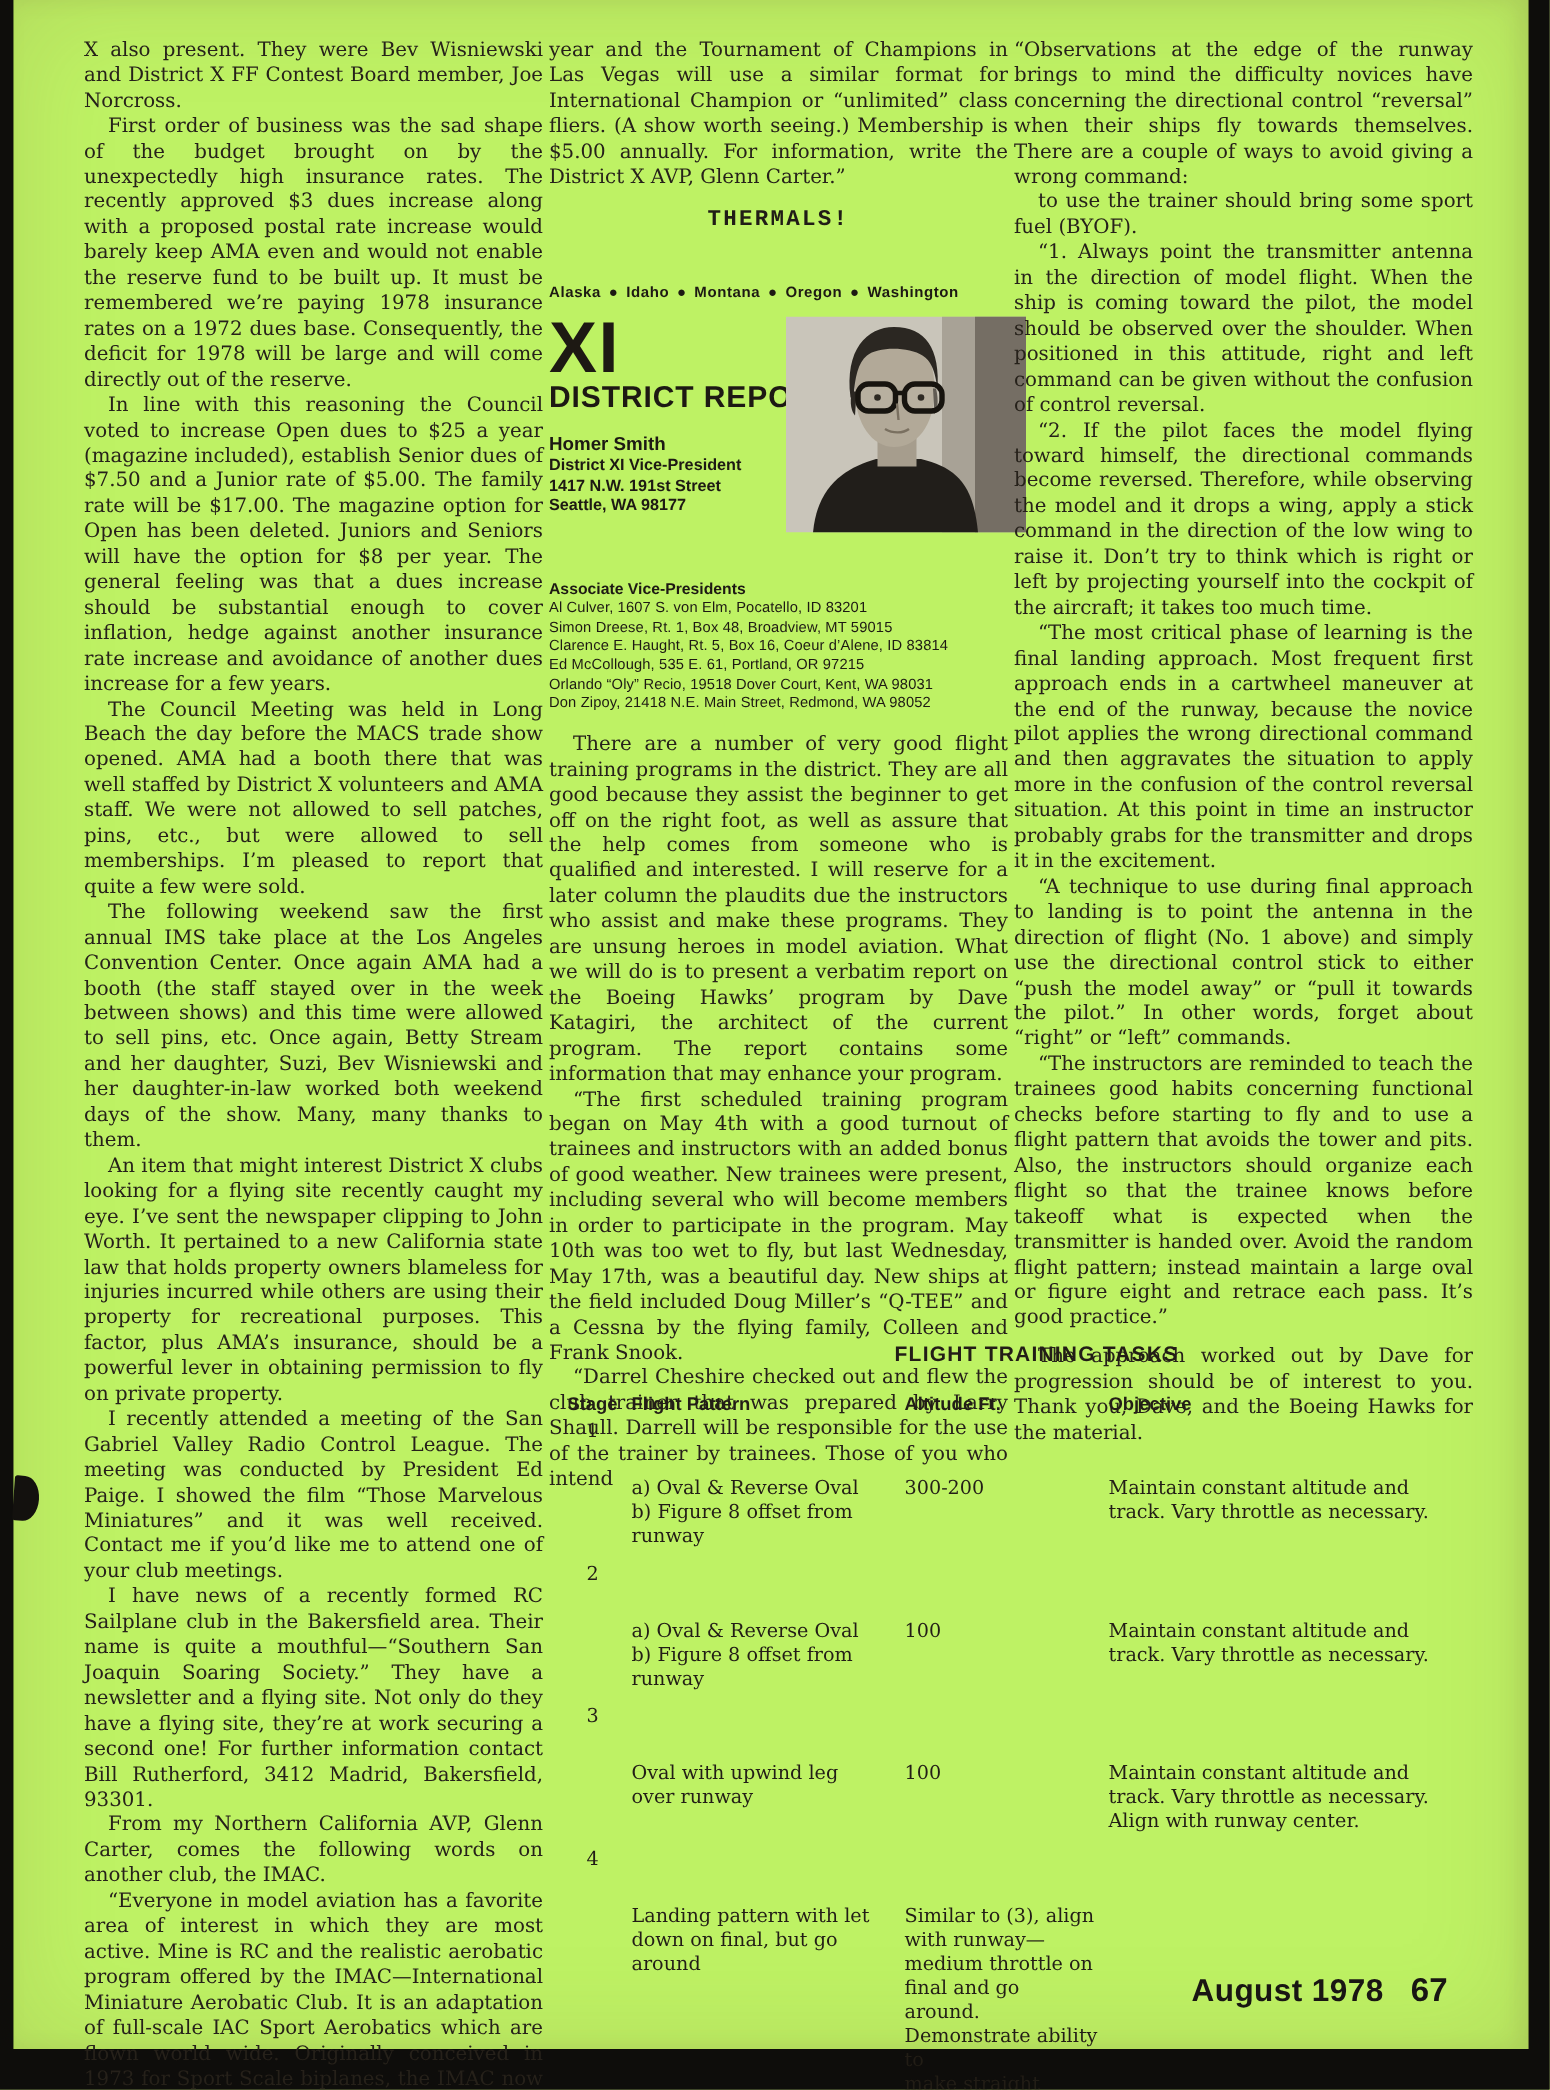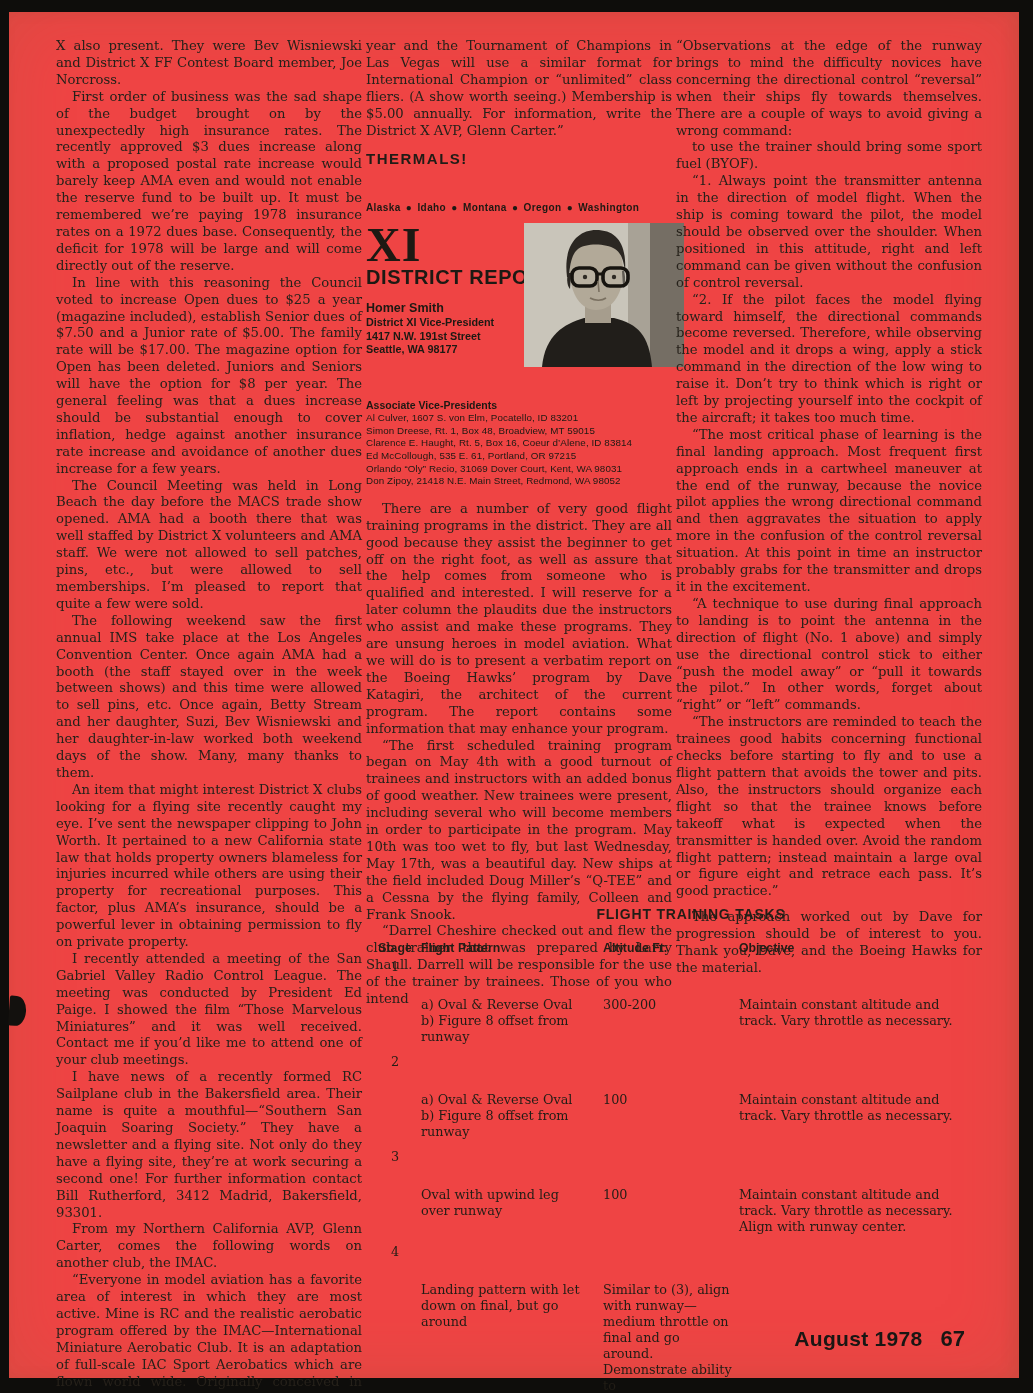--- a/index.html
+++ b/index.html
@@ -2,44 +2,44 @@
 <html><head>
 <meta charset="utf-8">
 <style>
   html,body { margin:0; padding:0; background:#2a2824; }
   .page {
     position:relative; width:1033px; height:1393px;
     background:#0e0d0b; overflow:hidden;
     font-family:"Liberation Serif", serif;
   }
   .paper {
-    position:absolute; left:9px; top:12px; width:1010px; height:1366px;
-    background:#ef4444;
+    position:absolute; left:9px; top:0; width:1010px; height:1366px;
+    background:#bef264;
     box-shadow: inset 0 0 70px rgba(125,104,62,0.18), inset -6px 0 14px rgba(90,75,45,0.12);
   }
   .col { position:absolute; color:#26211a; font-family:"DejaVu Serif","Liberation Serif",serif;
          font-size:13.2px; line-height:16.9px; text-align:justify; }
   .col1 { left:47px;  top:26px; width:306px; }
   .col2 { left:357px; top:26px; width:306px; }
   .col3 { left:667px; top:26px; width:306px; }
   .para { margin:0; text-indent:16px; }
   .col1 p:first-of-type { text-indent:0; }
   .col3 .plist p:first-of-type { text-indent:0; }
   .noindent { text-indent:0 !important; }
   .closing { margin-top:9px; }
 
   .thermals {
-    margin:12px 0 0 0; color:#201c16;
-    font-family:Liberation Sans, sans-serif; font-weight:bold;
+    margin:12px 0 0 0; text-align:center; color:#201c16;
+    font-family:Liberation Mono, monospace; font-weight:bold;
     font-size:15px; letter-spacing:1.5px; text-indent:0;
   }
   .report-header { margin-top:32px; font-family:"Liberation Sans",sans-serif; color:#1d1913; }
   .states { font-size:10px; font-weight:bold; letter-spacing:0.4px; word-spacing:2px; }
   .header-row { position:relative; min-height:150px; margin-top:6px; }
-  .numeral { font-size:48px; font-weight:bold; line-height:44px; letter-spacing:1px;font-family:Liberation Serif, serif; }
+  .numeral { font-size:48px; font-weight:bold; line-height:44px; letter-spacing:1px; }
   .report-title { font-size:20px; font-weight:bold; letter-spacing:0.6px; margin-top:2px; }
   .officer { margin-top:15px; }
   .officer-name { font-size:12.5px; font-weight:bold; line-height:15px; }
   .officer-line { font-size:10.8px; font-weight:bold; line-height:13.5px; }
   .photo { position:absolute; right:-12px; top:0; width:160px; height:144px; }
   .avp { margin-top:26px; }
   .avp-heading { font-size:10.5px; font-weight:bold; line-height:13px; }
   .avp-line { font-size:9.8px; line-height:12.6px; letter-spacing:0.1px; }
   .col2-paras { margin-top:13px; }
 
@@ -126,21 +126,21 @@
           </div>
         </div>
         <div class="avp">
           <div class="avp-heading">Associate Vice-Presidents</div>
           <div class="avp-lines">
 
           <div class="avp-line">Al Culver, 1607 S. von Elm, Pocatello, ID 83201</div>
               <div class="avp-line">Simon Dreese, Rt. 1, Box 48, Broadview, MT 59015</div>
               <div class="avp-line">Clarence E. Haught, Rt. 5, Box 16, Coeur d’Alene, ID 83814</div>
               <div class="avp-line">Ed McCollough, 535 E. 61, Portland, OR 97215</div>
-              <div class="avp-line">Orlando “Oly” Recio, 31069 Dover Court, Kent, WA 98031</div>
+              <div class="avp-line">Orlando “Oly” Recio, 19518 Dover Court, Kent, WA 98031</div>
               <div class="avp-line">Don Zipoy, 21418 N.E. Main Street, Redmond, WA 98052</div>
             </div>
         </div>
       </div>
 
       <div class="col2-paras">
 
       <p class="para">There are a number of very good flight training programs in the district. They are all good because they assist the beginner to get off on the right foot, as well as assure that the help comes from someone who is qualified and interested. I will reserve for a later column the plaudits due the instructors who assist and make these programs. They are unsung heroes in model aviation. What we will do is to present a verbatim report on the Boeing Hawks’ program by Dave Katagiri, the architect of the current program. The report contains some information that may enhance your program.</p>
           <p class="para">“The first scheduled training program began on May 4th with a good turnout of trainees and instructors with an added bonus of good weather. New trainees were present, including several who will become members in order to participate in the program. May 10th was too wet to fly, but last Wednesday, May 17th, was a beautiful day. New ships at the field included Doug Miller’s “Q-TEE” and a Cessna by the flying family, Colleen and Frank Snook.</p>
           <p class="para">“Darrel Cheshire checked out and flew the club trainer that was prepared by Larry Shaull. Darrell will be responsible for the use of the trainer by trainees. Those of you who intend</p>

